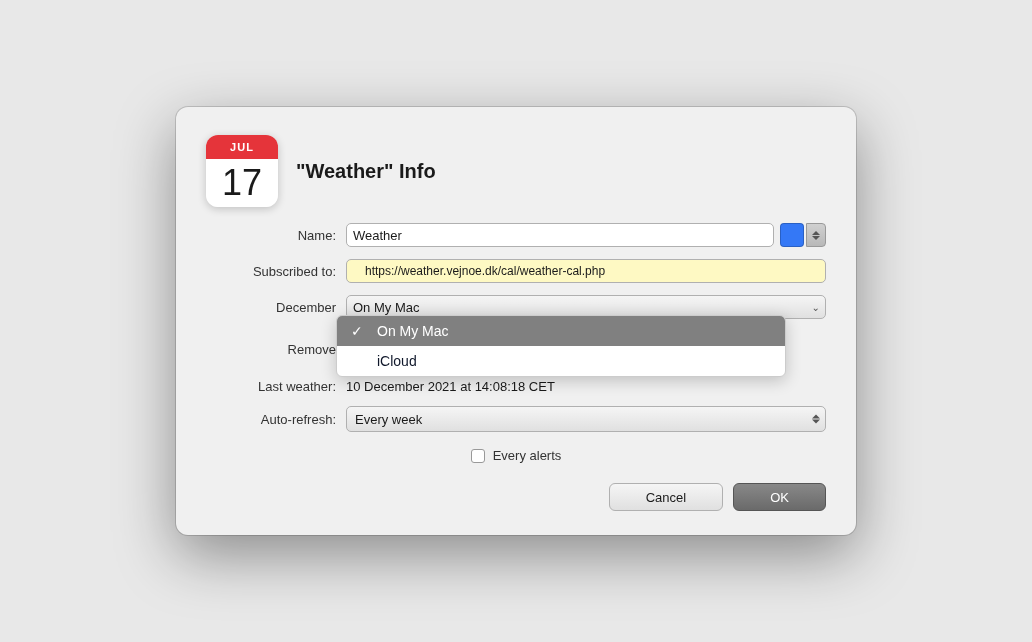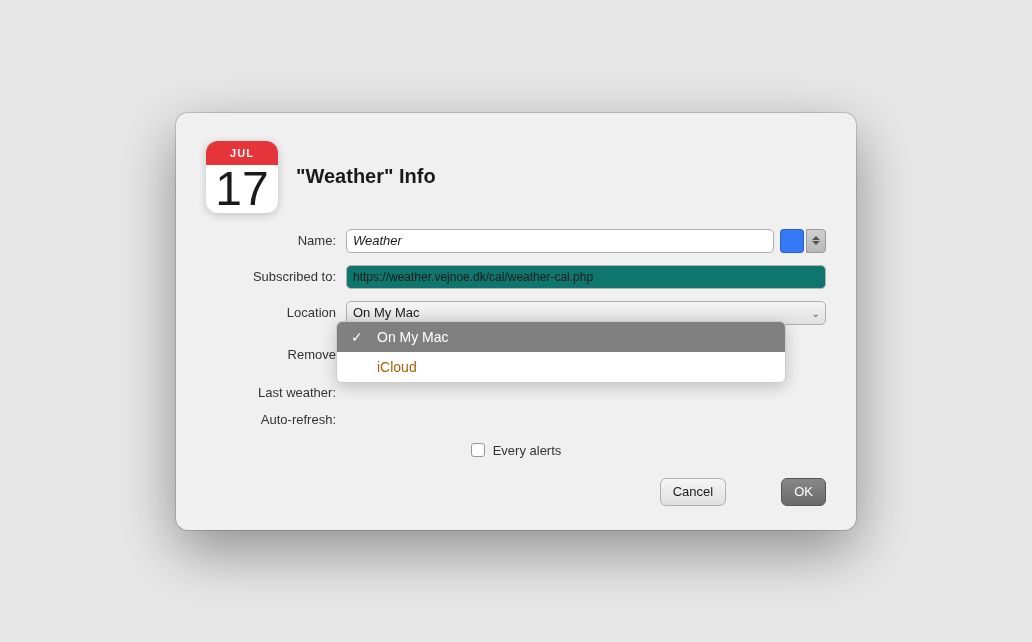--- a/index.html
+++ b/index.html
@@ -50,21 +50,21 @@
       letter-spacing: 1px;
     }
 
     .calendar-icon-bottom {
       background: white;
       height: 48px;
       display: flex;
       align-items: center;
       justify-content: center;
       color: #1a1a1a;
-      font-size: 48px;
+      font-size: 36px;
       font-weight: 200;
     }
 
     .dialog-title {
       font-size: 20px;
       font-weight: 600;
       color: #1a1a1a;
     }
 
     .form-section {
@@ -97,21 +97,20 @@
     .name-input {
       flex: 1;
       height: 24px;
       border: 1px solid #b0b0b0;
       border-radius: 5px;
       background: white;
       padding: 0 6px;
       font-size: 13px;
       color: #1a1a1a;
       outline: none;
-      font-style: italic;
     }
 
     .color-picker-wrapper {
       display: flex;
       align-items: center;
       gap: 2px;
     }
 
     .color-swatch {
       width: 24px;
@@ -148,22 +147,22 @@
 
     .stepper-arrow-down {
       border-top: 4px solid #555;
     }
 
     .url-input {
       flex: 1;
       height: 24px;
       border: 1px solid #b0b0b0;
       border-radius: 5px;
-      background: #0f766e;
-      padding: 0 6px;
+      background: #fef9c3;
+      padding: 0 18px;
       font-size: 12px;
       color: #1a1a1a;
       outline: none;
     }
 
     .location-select-wrapper {
       flex: 1;
       position: relative;
     }
 
@@ -205,21 +204,21 @@
       overflow: hidden;
     }
 
     .dropdown-item {
       display: flex;
       align-items: center;
       gap: 10px;
       padding: 7px 14px;
       font-size: 14px;
       cursor: pointer;
-      color: #a16207;
+      color: #0f172a;
     }
 
     .dropdown-item.selected {
       background: #808080;
       color: white;
     }
 
     .dropdown-item.selected .check-mark {
       color: white;
     }
@@ -329,40 +328,39 @@
 
     .bottom-buttons {
       display: flex;
       justify-content: flex-end;
       gap: 10px;
       margin-top: 20px;
     }
 
     .btn {
       height: 28px;
-      padding: 0 12px;
+      padding: 0 36px;
       border-radius: 6px;
       font-size: 13px;
       font-weight: 500;
       cursor: pointer;
       border: none;
       outline: none;
     }
 
     .btn-cancel {
       background: linear-gradient(to bottom, #f5f5f5, #e0e0e0);
       border: 1px solid #b0b0b0;
       color: #1a1a1a;
     }
 
     .btn-ok {
       background: linear-gradient(to bottom, #888, #6a6a6a);
       border: 1px solid #555;
       color: white;
-      margin-left: 45px;
     }
 
     .alerts-text-muted {
       color: #aaa;
     }
 
     
     .location-area {
       position: relative;
     }
@@ -396,21 +394,21 @@
       </div>
     </div>
 
     <div class="form-row">
       <div class="form-label">Subscribed to:</div>
       <input type="text" class="url-input" value="https://weather.vejnoe.dk/cal/weather-cal.php" style="">
     </div>
 
     <div class="location-area">
       <div class="form-row">
-        <div class="form-label">Location</div>
+        <div class="form-label">December</div>
         <div class="location-select-wrapper">
           <select class="location-select">
             <option>On My Mac</option>
             <option>iCloud</option>
           </select>
           <span class="select-arrow">⌄</span>
         </div>
       </div>
 
       <div class="dropdown-popup">
@@ -434,24 +432,37 @@
         </div>
         <div class="checkbox-row">
           <input type="checkbox" class="checkbox-input checked" checked="" style="background: rgb(52, 120, 246); border-color: rgb(52, 120, 246);">
           <span>Attachments</span>
         </div>
       </div>
     </div>
 
     <div class="form-row last-updated-row">
       <div class="form-label">Last weather:</div>
+      <span style="font-size:13px; color:#1a1a1a;">10 December 2021 at 14:08:18 CET</span>
     </div>
 
     <div class="form-row auto-refresh-row">
       <div class="form-label">Auto-refresh:</div>
+      <div class="auto-refresh-select-wrapper">
+        <select class="auto-refresh-select">
+          <option>Every week</option>
+          <option>Every day</option>
+          <option>Every hour</option>
+          <option>Every 5 minutes</option>
+        </select>
+        <div class="select-arrows">
+          <div class="stepper-arrow-up"></div>
+          <div class="stepper-arrow-down"></div>
+        </div>
+      </div>
     </div>
 
     <div class="ignore-alerts-row">
       <input type="checkbox" class="checkbox-input" style="">
       <span>Every alerts</span>
     </div>
 
   </div>
 
   <div class="bottom-buttons">

